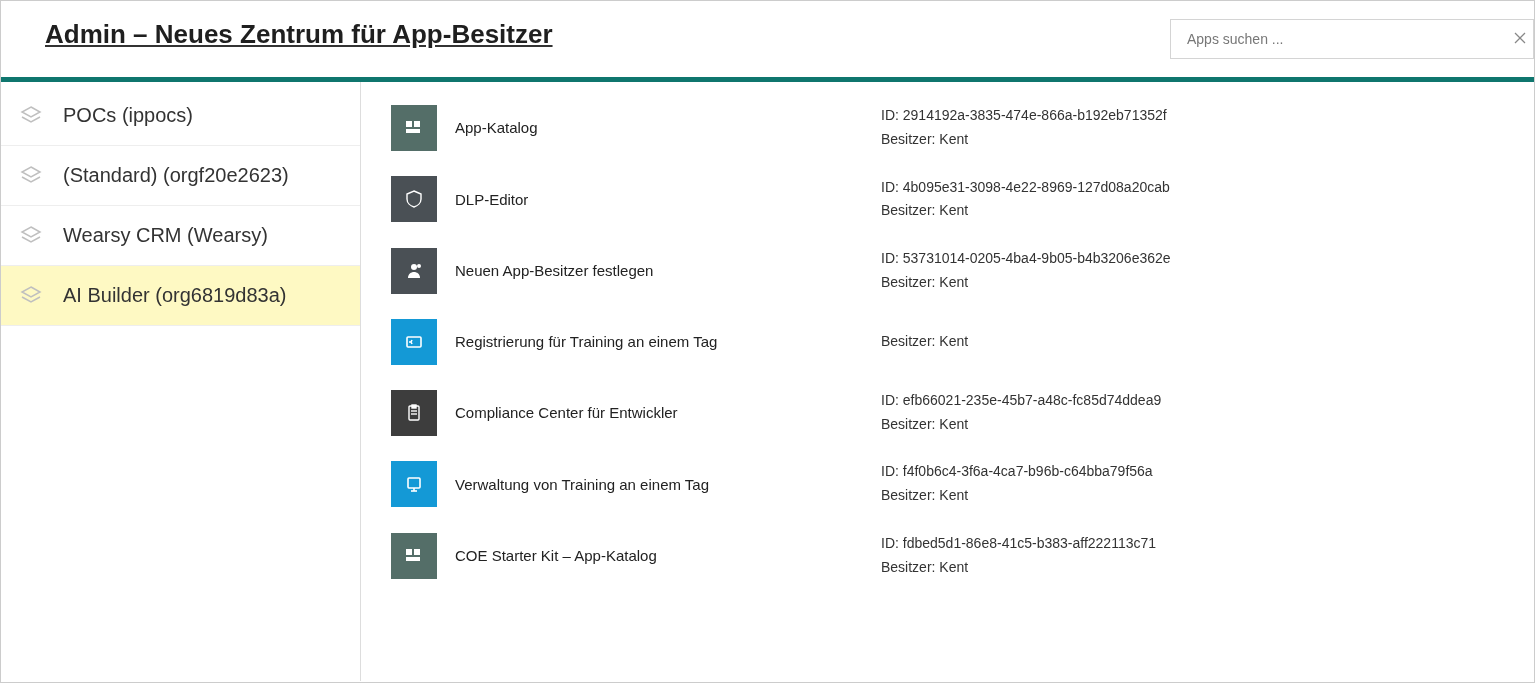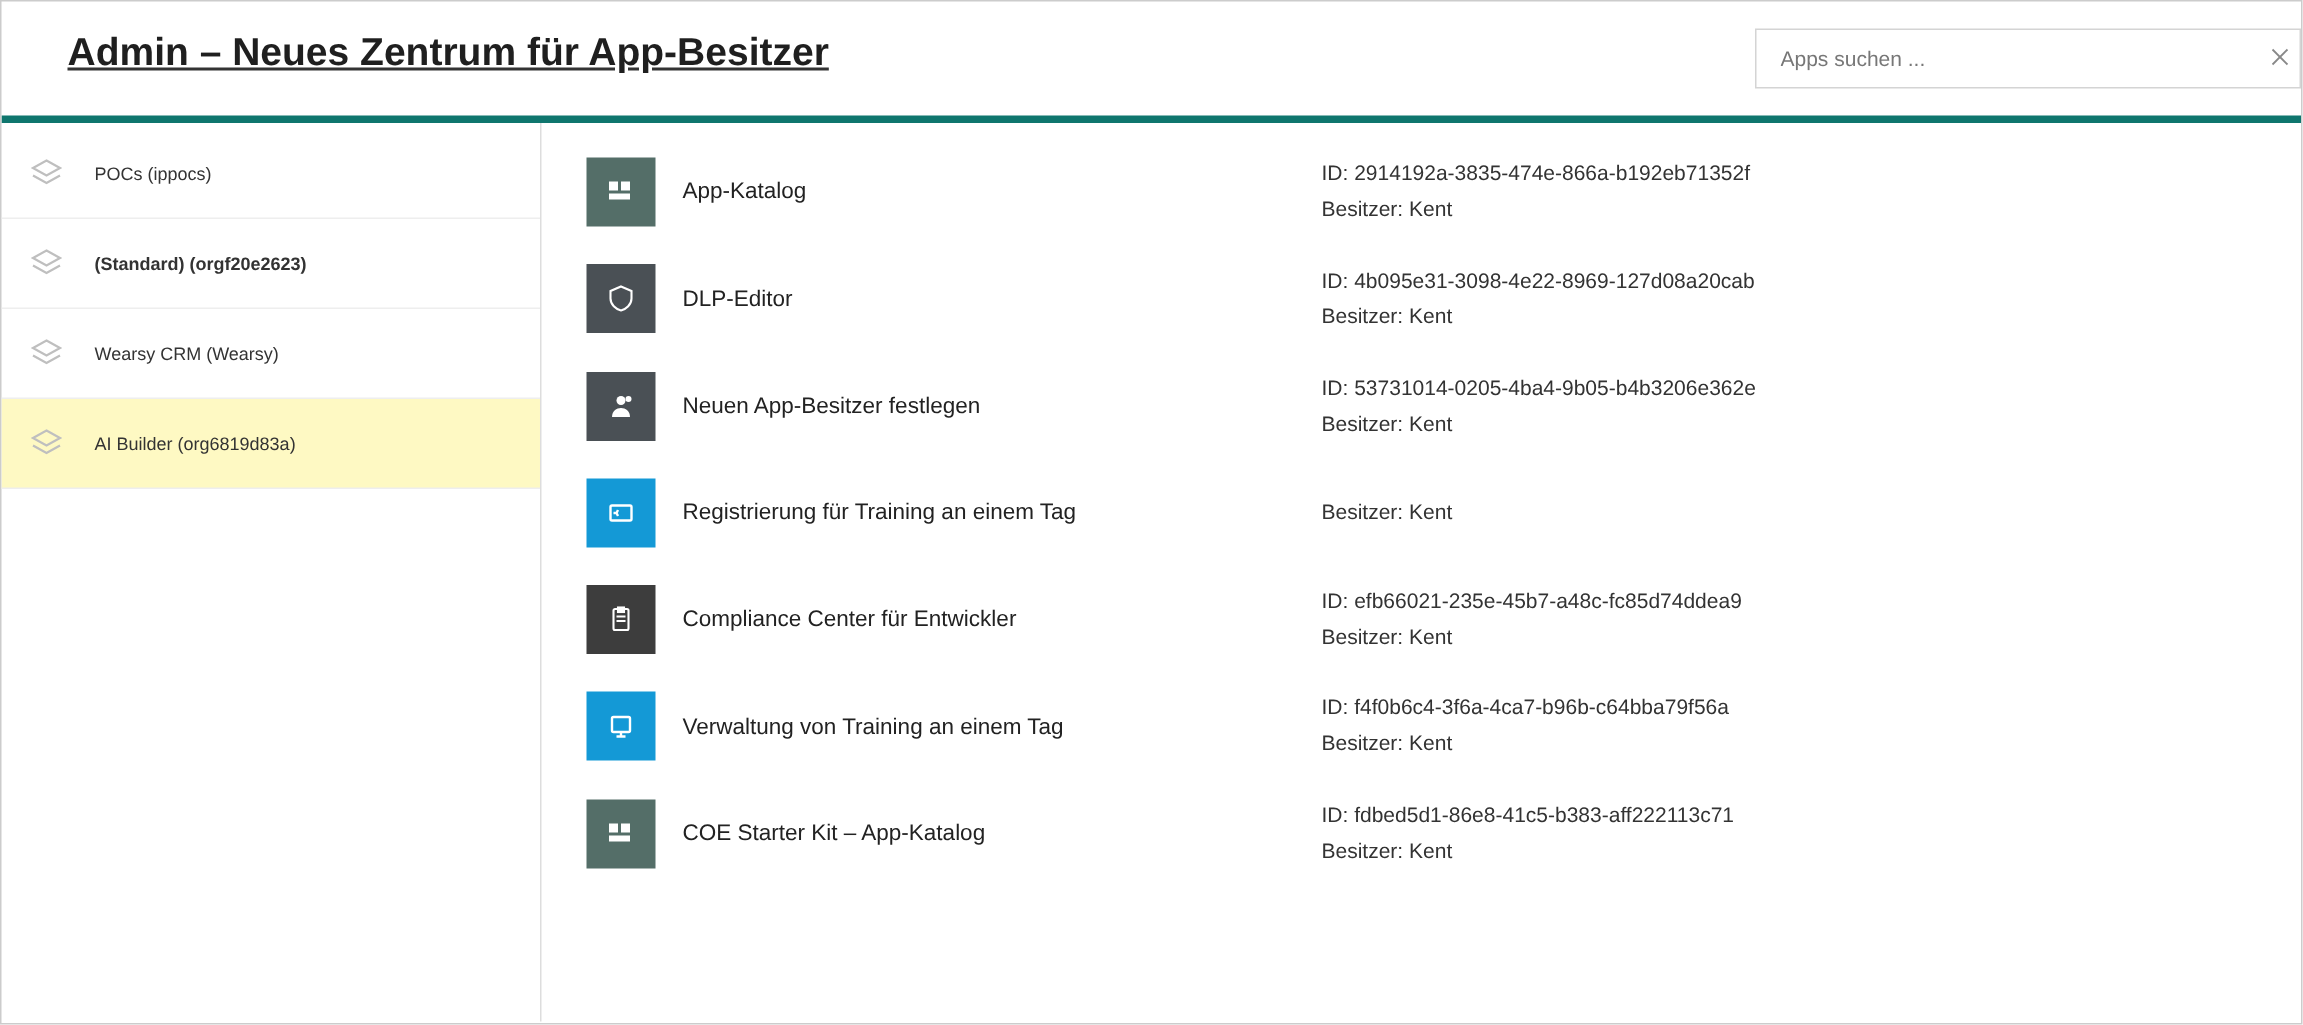--- a/index.html
+++ b/index.html
@@ -70,25 +70,25 @@
   .sidebar-item.selected {
     background: #fef9c3;
   }
   .sidebar-item .env-icon {
     width: 24px;
     height: 24px;
     margin-right: 20px;
     flex-shrink: 0;
   }
   .sidebar-item .label {
-    font-size: 12px;
+    font-size: 20px;
     color: #333;
   }
   .sidebar-item.default .label {
-    font-weight: 700;
+    font-weight: 400;
   }
   .main {
     flex: 1;
     padding: 10px 0 10px 30px;
     overflow-y: auto;
   }
   .app-row {
     display: flex;
     align-items: center;
     padding: 12px 0;

